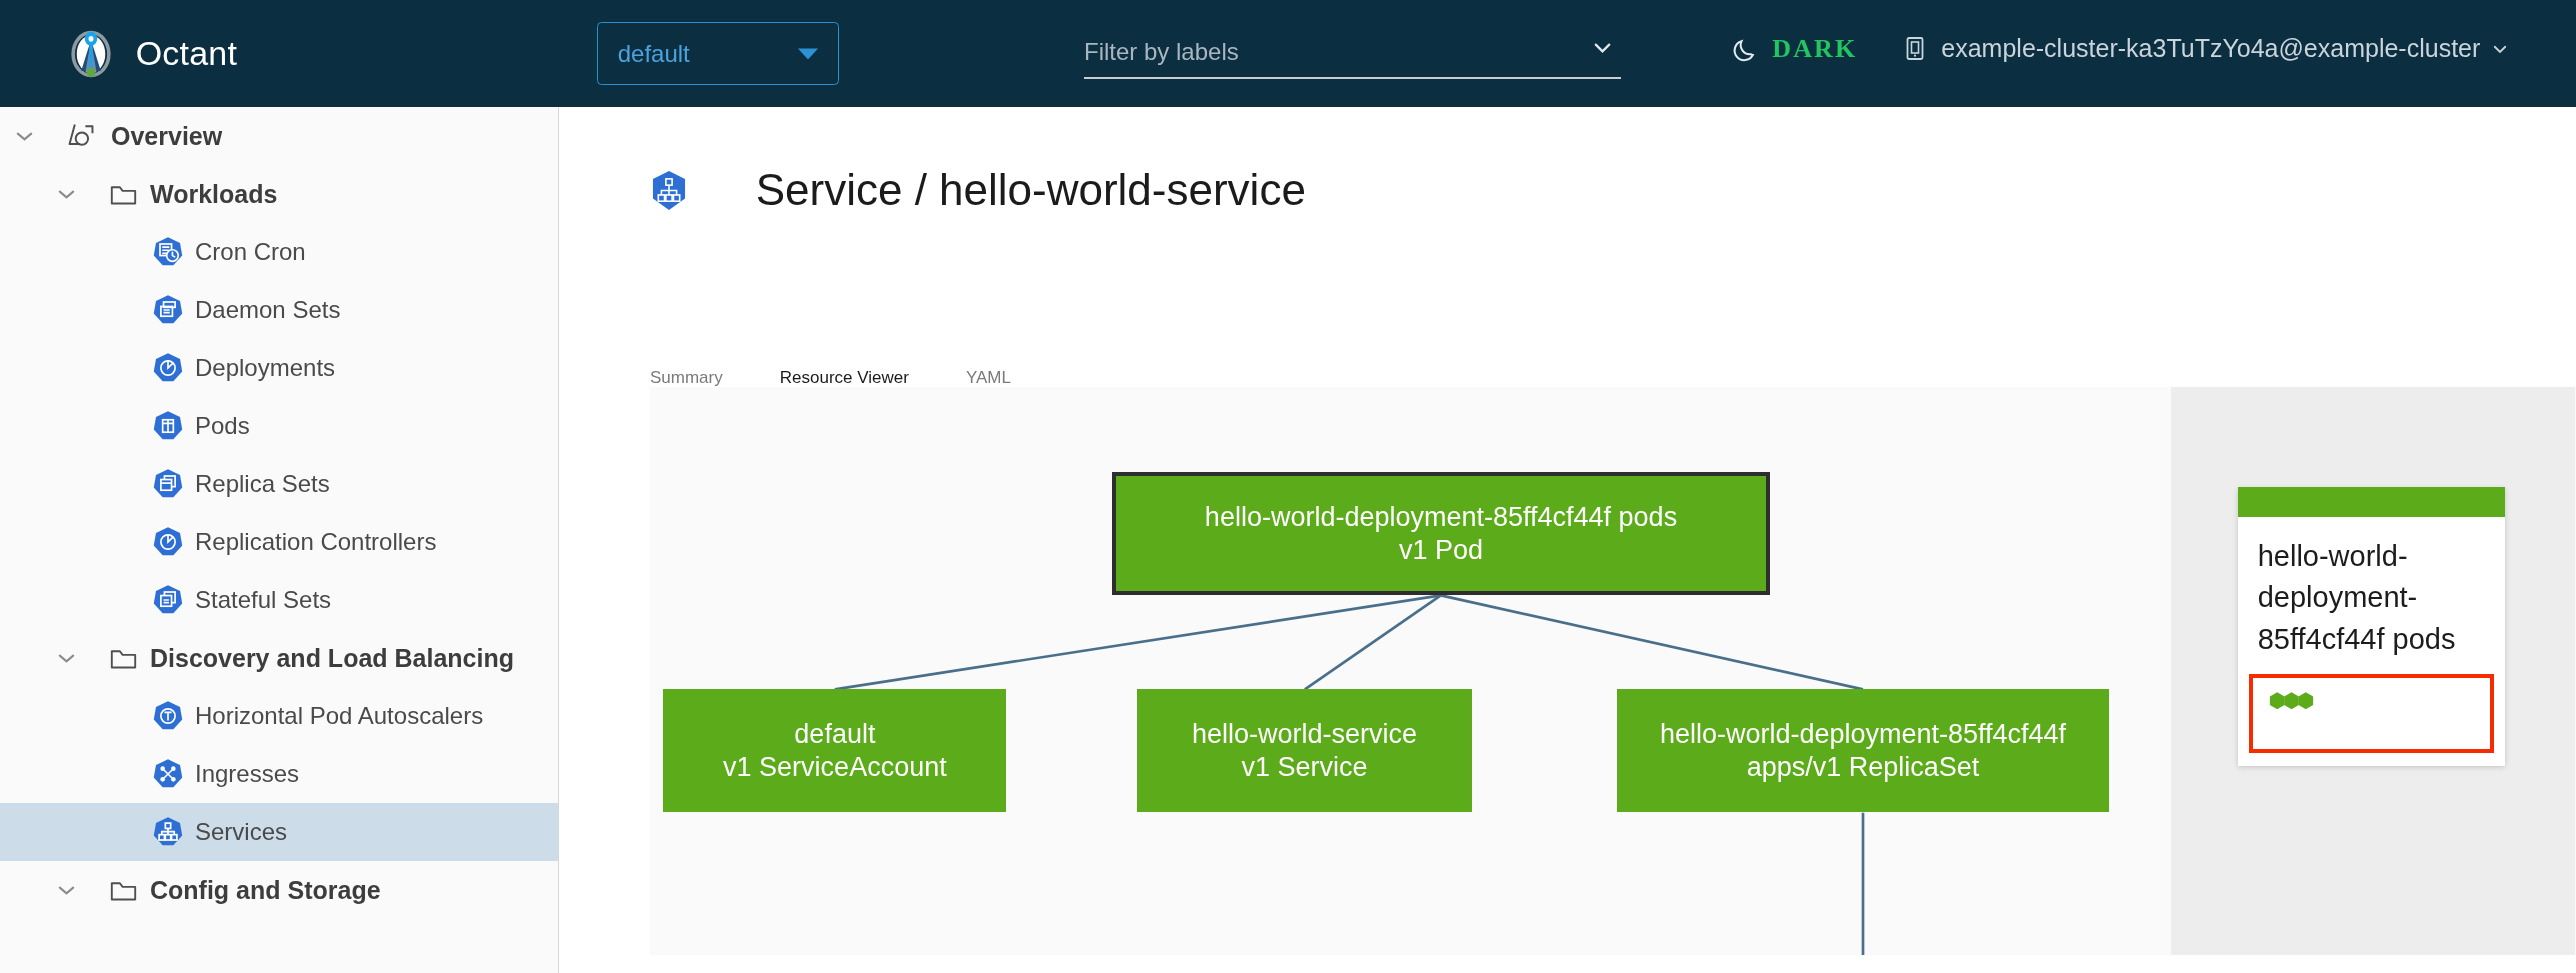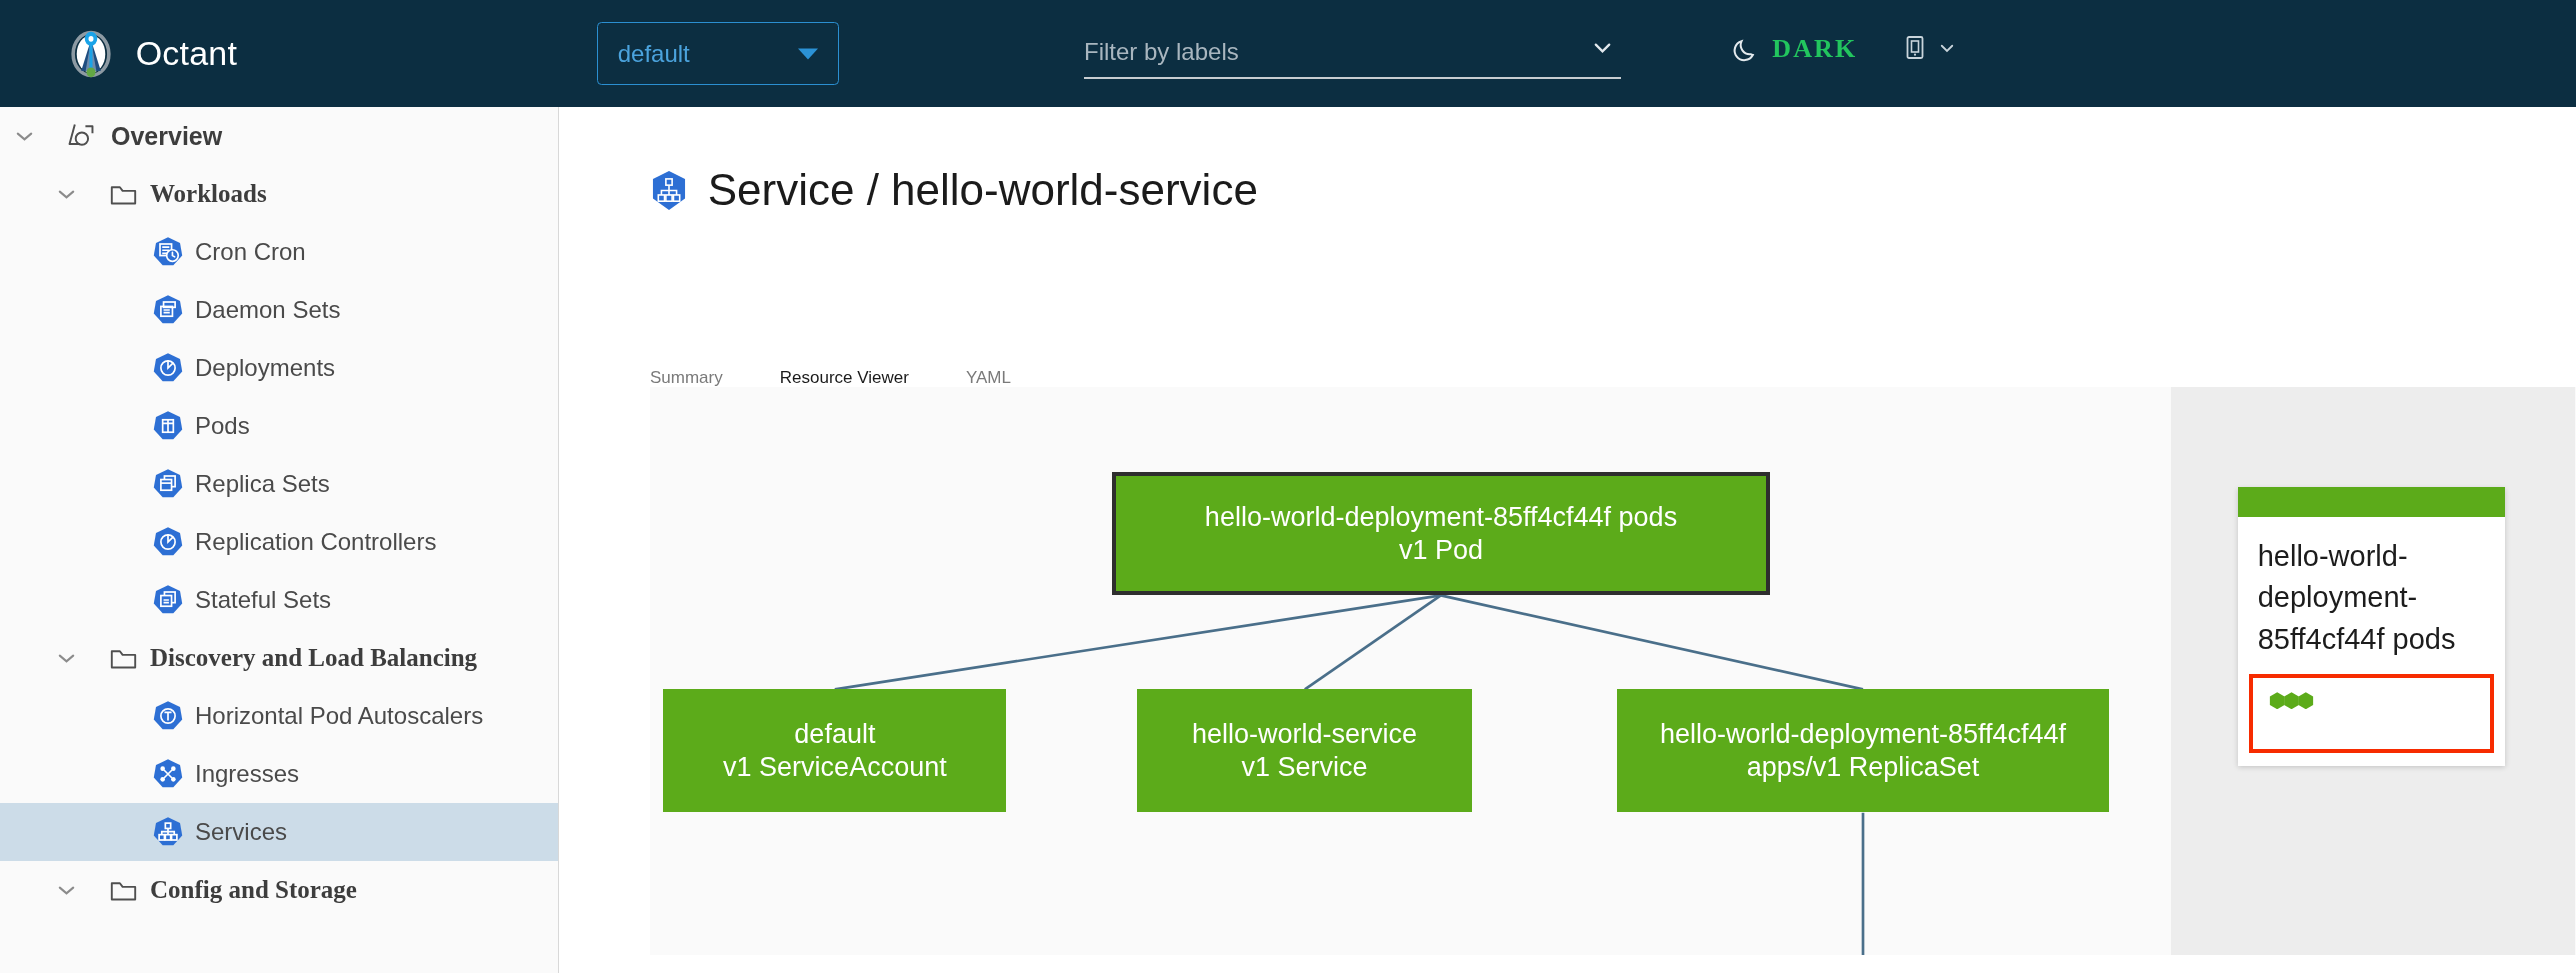--- a/index.html
+++ b/index.html
@@ -100,33 +100,33 @@
   }
   .nav-ico { position: absolute; }
   .nav-lbl {
     color: #4f4f4f; font-size: 24px; white-space: nowrap;
   }
   .lvl0 .nav-chev { left: 12.5px; }
   .lvl0 .nav-ico  { left: 66px; width: 30px; height: 30px; }
   .lvl0 .nav-lbl  { margin-left: 111px; font-weight: 700; font-size: 25px; color: #3d3d3d; }
   .lvl1 .nav-chev { left: 55px; }
   .lvl1 .nav-ico  { left: 109px; width: 29px; height: 27px; }
-  .lvl1 .nav-lbl  { margin-left: 150px; font-weight: 700; font-size: 25px; color: #3d3d3d; font-family: Liberation Serif, serif; }
+  .lvl1 .nav-lbl  { margin-left: 150px; font-weight: 700; font-size: 25px; color: #3d3d3d; }
   .lvl2 .nav-ico  { left: 152px; width: 32px; height: 32px; }
   .lvl2 .nav-lbl  { margin-left: 195px; font-weight: 400; color: #4a4a4a; }
 
   
   #content {
     position: absolute; left: 561px; top: 107px;
     width: 2015px; height: 866px;
     background: #ffffff;
   }
   #page-title {
     position: absolute; left: 89px; top: 58px;
-    display: flex; align-items: center;
+    display: flex; align-items: center; gap: 48px;
   }
   #page-title .k8s { width: 38px; height: 41px; flex:0 0 38px; }
   #page-title .txt {
     margin-left: 19.7px; color: #1b1b1b;
     font-size: 44px; font-weight: 400; white-space: nowrap;
   }
 
   #tabs {
     position: absolute; left: 89px; top: 242px;
     width: 1926px; height: 57px;
@@ -236,20 +236,21 @@
     </svg>
     <span class="lbl">DARK</span>
   </div>
 
   <div id="cluster-ctx">
     <svg class="ci" viewBox="0 0 24 26">
       <rect x="4.5" y="2.5" width="15" height="21" rx="1.5" fill="none" stroke="#c9d4db" stroke-width="1.8"></rect>
       <rect x="8.5" y="6.5" width="7" height="11" fill="none" stroke="#c9d4db" stroke-width="1.6"></rect>
       <circle cx="12" cy="20.2" r="1.1" fill="#c9d4db"></circle>
     </svg>
+    <span class="lbl">example-cluster-ka3TuTzYo4a@example-cluster</span>
     <svg class="chev" viewBox="0 0 24 24">
       <path d="M5 9 L12 16 L19 9" fill="none" stroke="#c9d4db" stroke-width="2.4" stroke-linecap="round"></path>
     </svg>
   </div>
 </div>
 
 <div id="sidebar">
     <div class="nav-row lvl0">
       <svg viewBox="0 0 24 24" class="nav-chev">
         <path d="M5 9 L12 15 L19 9" fill="none" stroke="#8b8b8b" stroke-width="2.2" stroke-linecap="round"></path>

